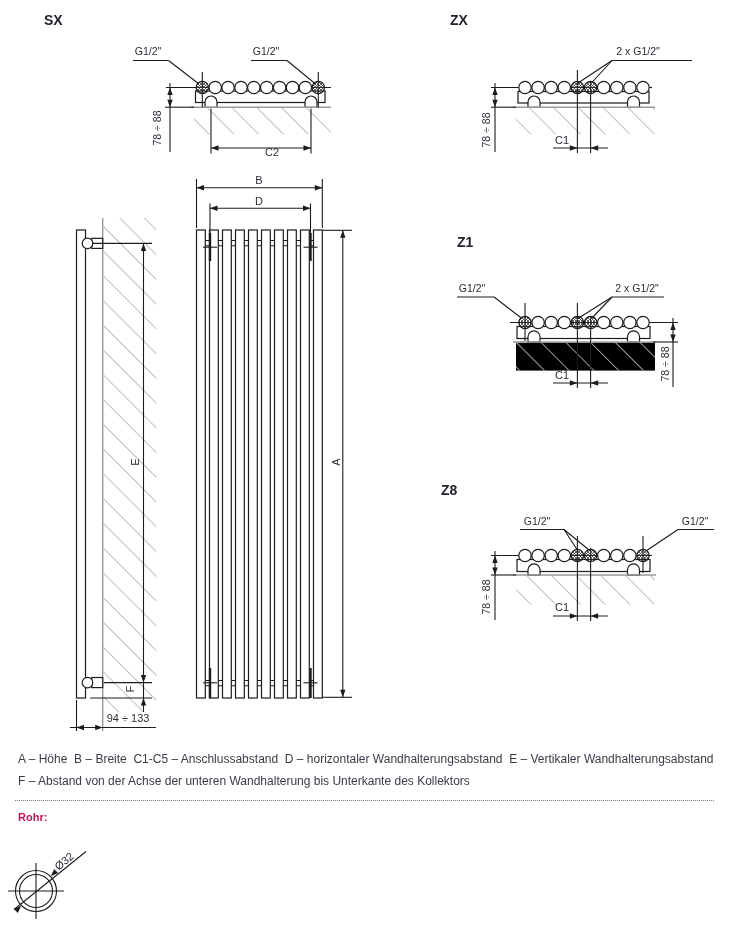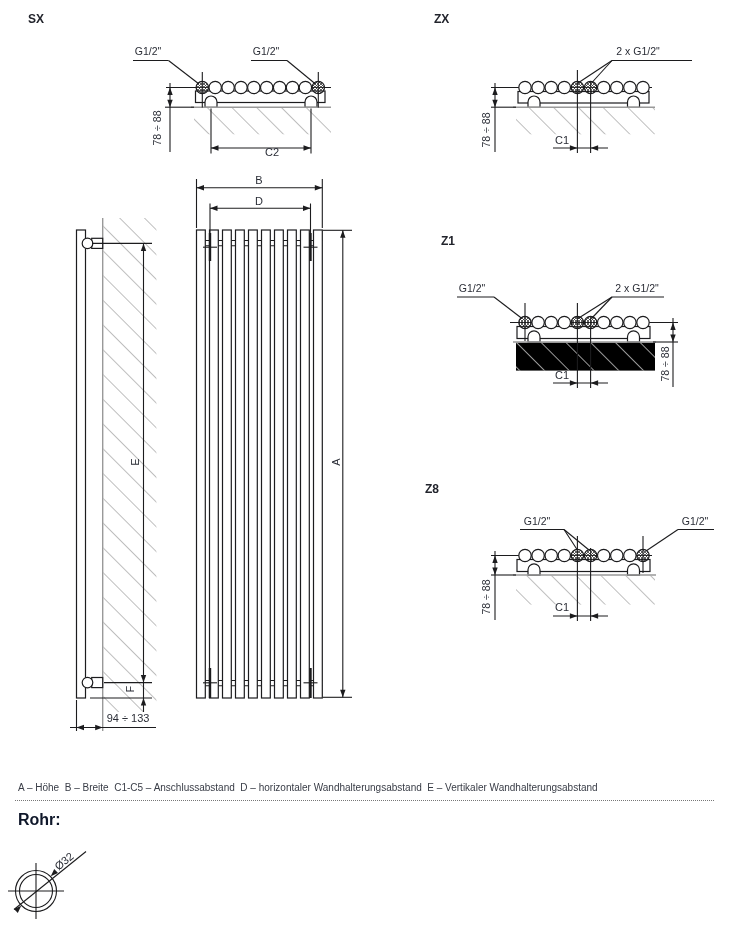--- a/index.html
+++ b/index.html
@@ -4,29 +4,29 @@
 <style>
   html,body{margin:0;padding:0;background:#fff;}
   #page{position:relative;width:730px;height:932px;background:#fff;overflow:hidden;
         font-family:"Liberation Sans","DejaVu Sans",sans-serif;color:#2a2d36;}
   svg{position:absolute;left:0;top:0;}
   .k{stroke:#1c1c1e;stroke-width:1.1;fill:none;}
   .wf{stroke:#1c1c1e;stroke-width:1.2;fill:#fff;}
   .xc{stroke:#1c1c1e;stroke-width:1.2;fill:url(#xh);}
   .wl{stroke:#999;stroke-width:1.4;fill:none;}
   .thick{stroke:#1c1c1e;stroke-width:2.4;fill:none;}
-  .ttl{position:absolute;font-size:12px;font-weight:bold;color:#22242c;white-space:pre;}
+  .ttl{position:absolute;font-size:14px;font-weight:bold;color:#22242c;white-space:pre;margin-left:16px;}
   .lbl{position:absolute;font-size:11px;color:#2a2d36;white-space:pre;
        transform:translate(-50%,-50%);}
   .lbl.sm{font-size:10.5px;}
   .lbl.rot{transform:translate(-50%,-50%) rotate(-90deg);}
   .lbl.diag{transform:translate(-50%,-50%) rotate(-39deg);}
-  .legend{position:absolute;left:18px;font-size:10px;color:#383c46;white-space:pre;margin-top:30px;}
+  .legend{position:absolute;left:18px;font-size:12px;color:#383c46;white-space:pre;}
   .sep{position:absolute;left:15px;top:800px;width:699px;border-top:1.5px dotted #777;}
-  .rohr{position:absolute;left:18px;top:811px;font-size:16px;font-weight:bold;color:#0f172a;}
+  .rohr{position:absolute;left:18px;top:811px;font-size:11px;font-weight:bold;color:#be185d;}
 </style>
 </head>
 <body>
 
 <div id="page">
 
 <svg width="730" height="932" viewBox="0 0 730 932">
   <defs>
     <pattern id="hatch" patternUnits="userSpaceOnUse" width="17.5" height="17.5" patternTransform="rotate(-45)">
       <line x1="0" y1="0" x2="0" y2="17.5" stroke="#b3b3b3" stroke-width="1.7"></line>
@@ -284,16 +284,17 @@
 <div class="lbl" style="left:562px;top:607px">C1</div>
 <div class="lbl" style="left:259px;top:180px">B</div>
 <div class="lbl" style="left:259px;top:201px">D</div>
 <div class="lbl rot" style="left:336px;top:462px">A</div>
 <div class="lbl rot" style="left:135px;top:462px">E</div>
 <div class="lbl sm rot" style="left:130px;top:689px">F</div>
 <div class="lbl" style="left:128px;top:718px">94 ÷ 133</div>
 <div class="lbl diag" style="left:64px;top:861px">Ø32</div>
 
 <div class="legend" style="top:752px">A – Höhe  B – Breite  C1-C5 – Anschlussabstand  D – horizontaler Wandhalterungsabstand  E – Vertikaler Wandhalterungsabstand</div>
+<div class="legend" style="top:774px">F – Abstand von der Achse der unteren Wandhalterung bis Unterkante des Kollektors</div>
 <div class="sep"></div>
 <div class="rohr">Rohr:</div>
 
 </div>
 
 </body></html>

